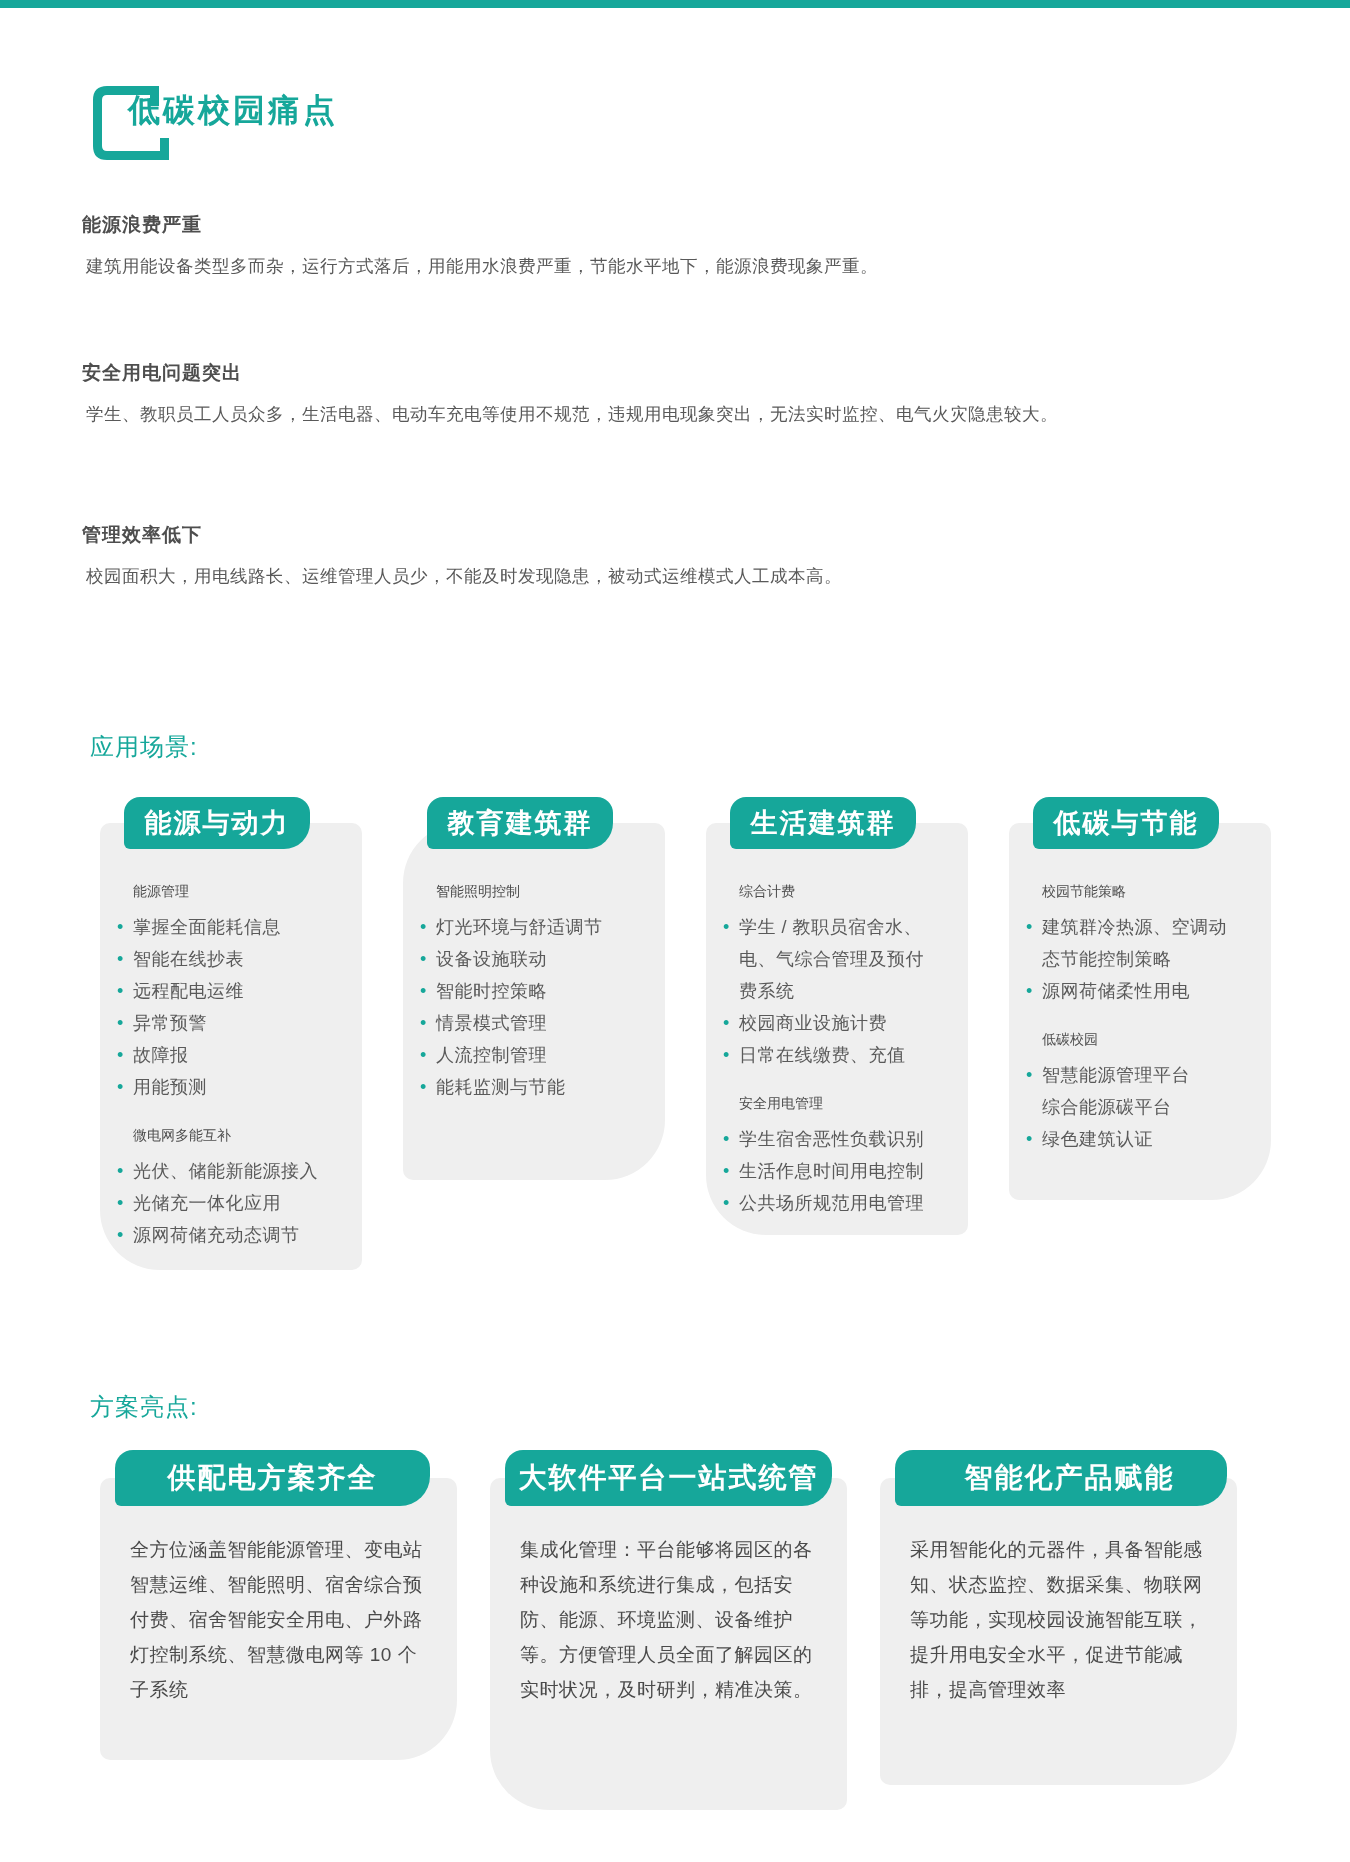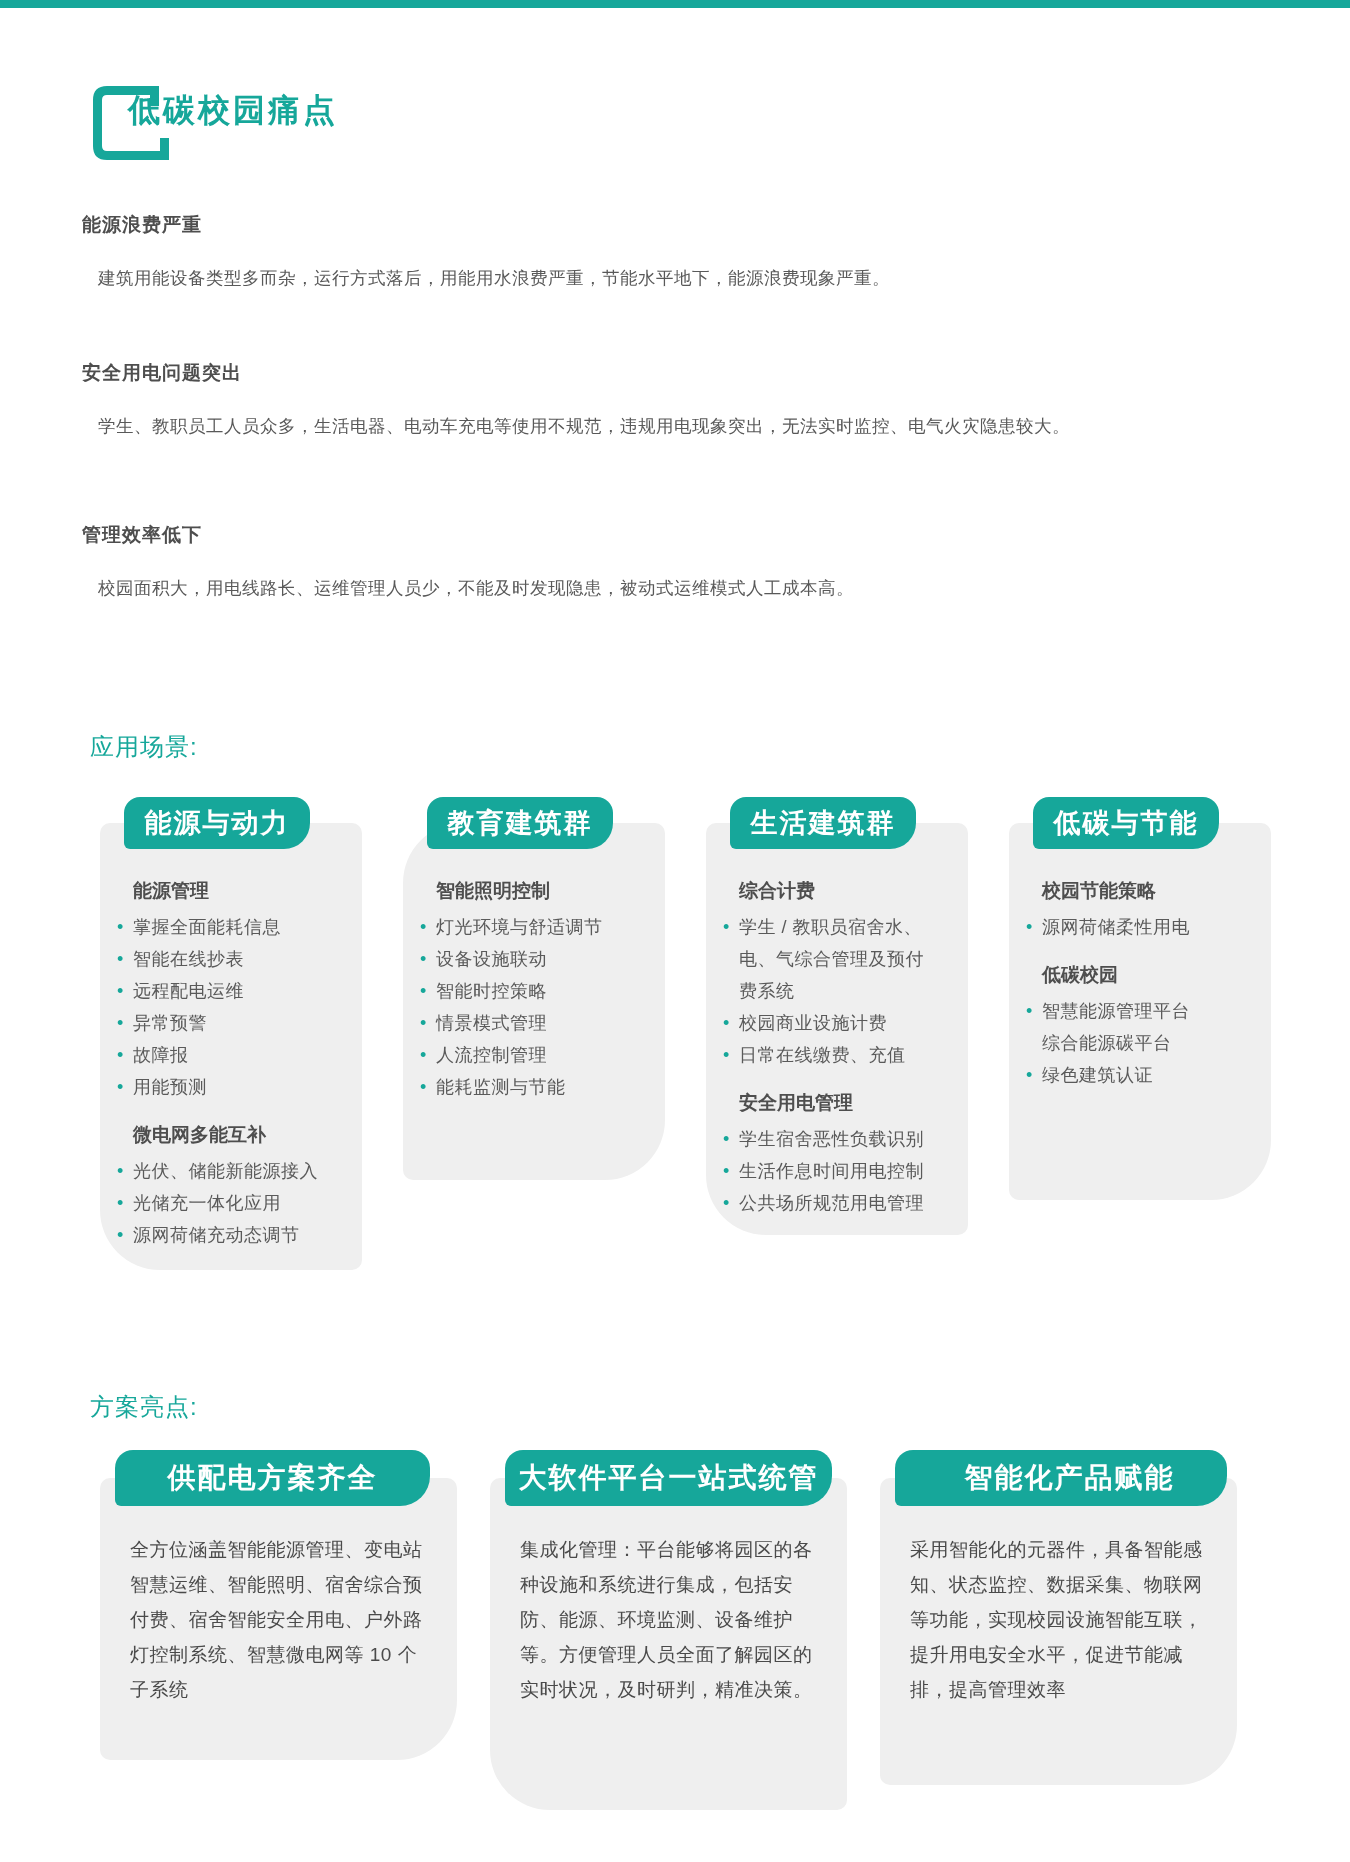--- a/index.html
+++ b/index.html
@@ -11,21 +11,21 @@
 
   
   .title-icon { position:absolute; left:93px; top:86px; width:76px; height:74px; }
   .page-title {
     position:absolute; left:128px; top:89px; margin:0;
     font-size:32px; font-weight:bold; color:#16a79a; letter-spacing:3px; white-space:nowrap;
   }
 
   
   .pain-h { position:absolute; left:82px; margin:0; font-size:19px; font-weight:bold; color:#4e4e4e; letter-spacing:1px; white-space:nowrap; }
-  .pain-p { position:absolute; left:82px; margin:16px; font-size:17.5px; color:#595959; letter-spacing:0.5px; white-space:nowrap; }
+  .pain-p { position:absolute; left:82px; margin:4px; font-size:17.5px; color:#595959; letter-spacing:0.5px; white-space:nowrap; }
   .ph0{top:212px} .pp0{top:250px} .ph1{top:360px} .pp1{top:398px} .ph2{top:522px} .pp2{top:560px}
 
   
   .sec-label { position:absolute; left:90px; margin:0; font-size:24px; font-weight:normal; color:#16a79a; letter-spacing:1px; }
   .scen-label { top:731px; }
   .hl-label   { top:1391px; }
 
   
   .scard { position:absolute; top:823px; width:262px; background:#efefef; }
   .scard-0 { left:100px;  height:447px; border-radius:10px 10px 10px 60px; }
@@ -34,21 +34,21 @@
   .scard-3 { left:1009px; height:377px; border-radius:10px 10px 60px 10px; }
 
   .badge {
     position:absolute; top:-26px; left:24px; width:186px; height:52px;
     background:#16a79a; color:#ffffff; font-size:27px; font-weight:bold; letter-spacing:2px;
     display:flex; align-items:center; justify-content:center;
     border-radius:16px 16px 26px 6px;
   }
 
   .card-body { padding:52px 14px 0 33px; }
-  .sub { margin:0 0 4px 0; font-size:19px; font-weight:bold; color:#4e4e4e; line-height:32px; }
+  .sub { margin:0 0 4px 0; font-size:14px; font-weight:normal; color:#4e4e4e; line-height:32px; }
   .sub.sub-next { margin-top:16px; }
   .card-body ul { list-style:none; margin:0; padding:0; }
   .card-body li {
     position:relative; font-size:18px; color:#5a5a5a; line-height:32px;
     white-space:pre-line; letter-spacing:0.5px;
   }
   .card-body li::before { content:"•"; position:absolute; left:-16px; color:#16a79a; }
 
   
   .hcard { position:absolute; top:1478px; width:357px; background:#efefef; }
@@ -141,20 +141,22 @@
         <li>公共场所规范用电管理</li>
       </ul>
     </div>
   </div>
 
   <div class="scard scard-3">
     <div class="badge">低碳与节能</div>
     <div class="card-body">
       <h4 class="sub">校园节能策略</h4>
       <ul>
+        <li>建筑群冷热源、空调动
+态节能控制策略</li>
         <li>源网荷储柔性用电</li>
       </ul>
       <h4 class="sub sub-next">低碳校园</h4>
       <ul>
         <li>智慧能源管理平台
 综合能源碳平台</li>
         <li>绿色建筑认证</li>
       </ul>
     </div>
   </div>

